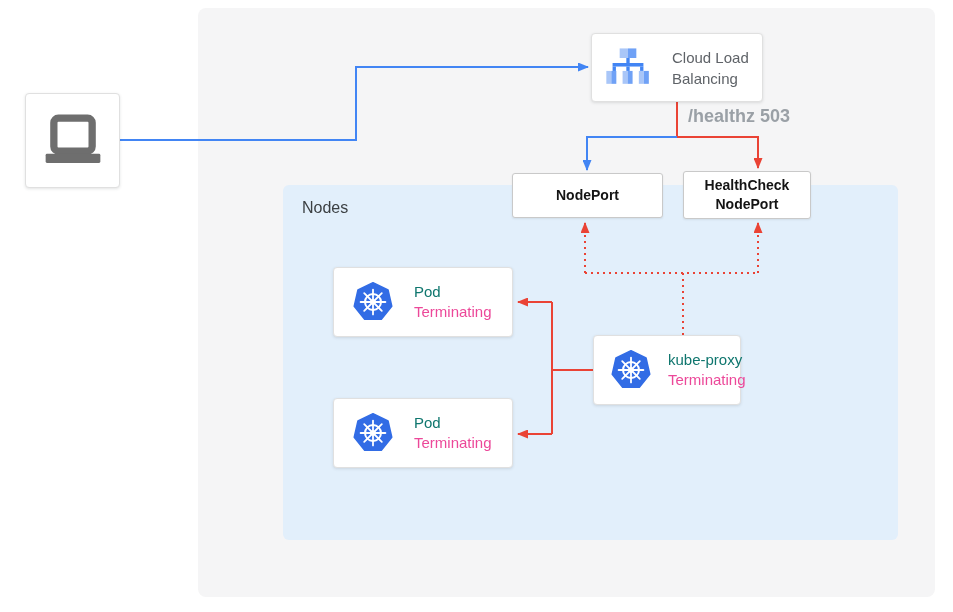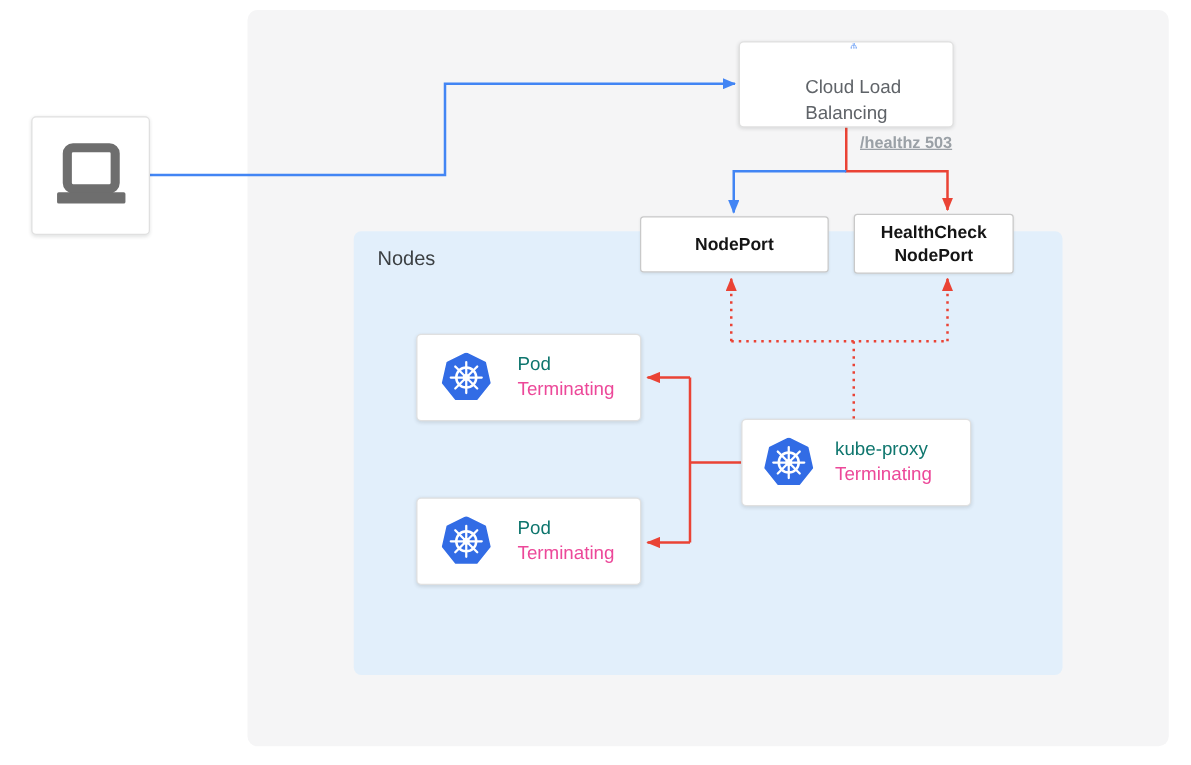--- a/index.html
+++ b/index.html
@@ -8,58 +8,58 @@
     font-family:"Liberation Sans", sans-serif;overflow:hidden;
     -webkit-font-smoothing:antialiased;
   }
   #stage{position:absolute;inset:0;width:953px;height:612px;}
 
   .gray-canvas{
     position:absolute;left:198px;top:8px;width:737px;height:589px;
     background:var(--canvas-bg,#F5F5F6);border-radius:8px;
   }
   .nodes{
-    position:absolute;left:283px;top:185px;width:567px;height:355px;
+    position:absolute;left:283px;top:185px;width:615px;height:355px;
     background:var(--nodes-bg,#E2EFFB);border-radius:6px;
   }
   .nodes-label{
     position:absolute;left:19px;top:14px;font-size:16px;color:#3C4043;
   }
 
   #wires{position:absolute;left:0;top:0;width:953px;height:612px;pointer-events:none;}
   .wire-blue{stroke:var(--blue-flow,#4285F4);stroke-width:2;fill:none;}
   .wire-red{stroke:var(--red-flow,#EA4335);stroke-width:2;fill:none;}
   .dotted{stroke-dasharray:2 4;}
   .head-blue{fill:var(--blue-flow,#4285F4);}
   .head-red{fill:var(--red-flow,#EA4335);}
 
   .box{
     position:absolute;background:#fff;border:1px solid #E0E0E0;border-radius:4px;
     box-shadow:0 1px 3px rgba(60,64,67,.14);box-sizing:border-box;
     display:flex;align-items:center;
   }
   .laptop{left:25px;top:93px;width:95px;height:95px;justify-content:center;}
-  .clb{left:591px;top:33px;width:172px;height:69px;padding-left:11px;gap:19px;flex-direction:column;}
+  .clb{left:591px;top:33px;width:172px;height:69px;padding-left:11px;gap:19px;}
   .clb-text{font-size:15px;line-height:21px;color:#5F6368;}
   .clb-text span{display:block;}
 
   .port-box{border-color:#C9C9C9;border-radius:3px;box-shadow:0 1px 2px rgba(60,64,67,.10);
     justify-content:center;flex-direction:column;}
   .nodeport{left:512px;top:173px;width:151px;height:45px;}
   .hc{left:683px;top:171px;width:128px;height:48px;}
   .port-label{font-size:14px;font-weight:700;color:#141414;line-height:19px;text-align:center;display:block;}
 
   .pod1{left:333px;top:267px;width:180px;height:70px;padding-left:19px;gap:21px;}
   .pod2{left:333px;top:398px;width:180px;height:70px;padding-left:19px;gap:21px;}
-  .kproxy{left:593px;top:335px;width:184px;height:70px;padding-left:17px;gap:17px;}
+  .kproxy{left:593px;top:335px;width:148px;height:70px;padding-left:17px;gap:17px;}
   .node-title{font-size:15px;color:#0f766e;line-height:20px;display:block;}
   .node-sub{font-size:15px;color:#ec4899;line-height:20px;display:block;}
 
   .healthz{
-    position:absolute;left:688px;top:106px;font-size:13px;font-weight:700;color:#9AA0A6;text-decoration:underline;
+    position:absolute;left:688px;top:106px;font-size:18px;font-weight:700;color:#9AA0A6;
   }
   .k8s-icon{width:40px;height:40px;flex:0 0 40px;}
   .hidden-defs{position:absolute;width:0;height:0;overflow:hidden;}
 </style>
 </head>
 <body>
 
 <svg class="hidden-defs" aria-hidden="true">
   <defs>
     <symbol id="k8s" viewBox="0 0 100 100">

